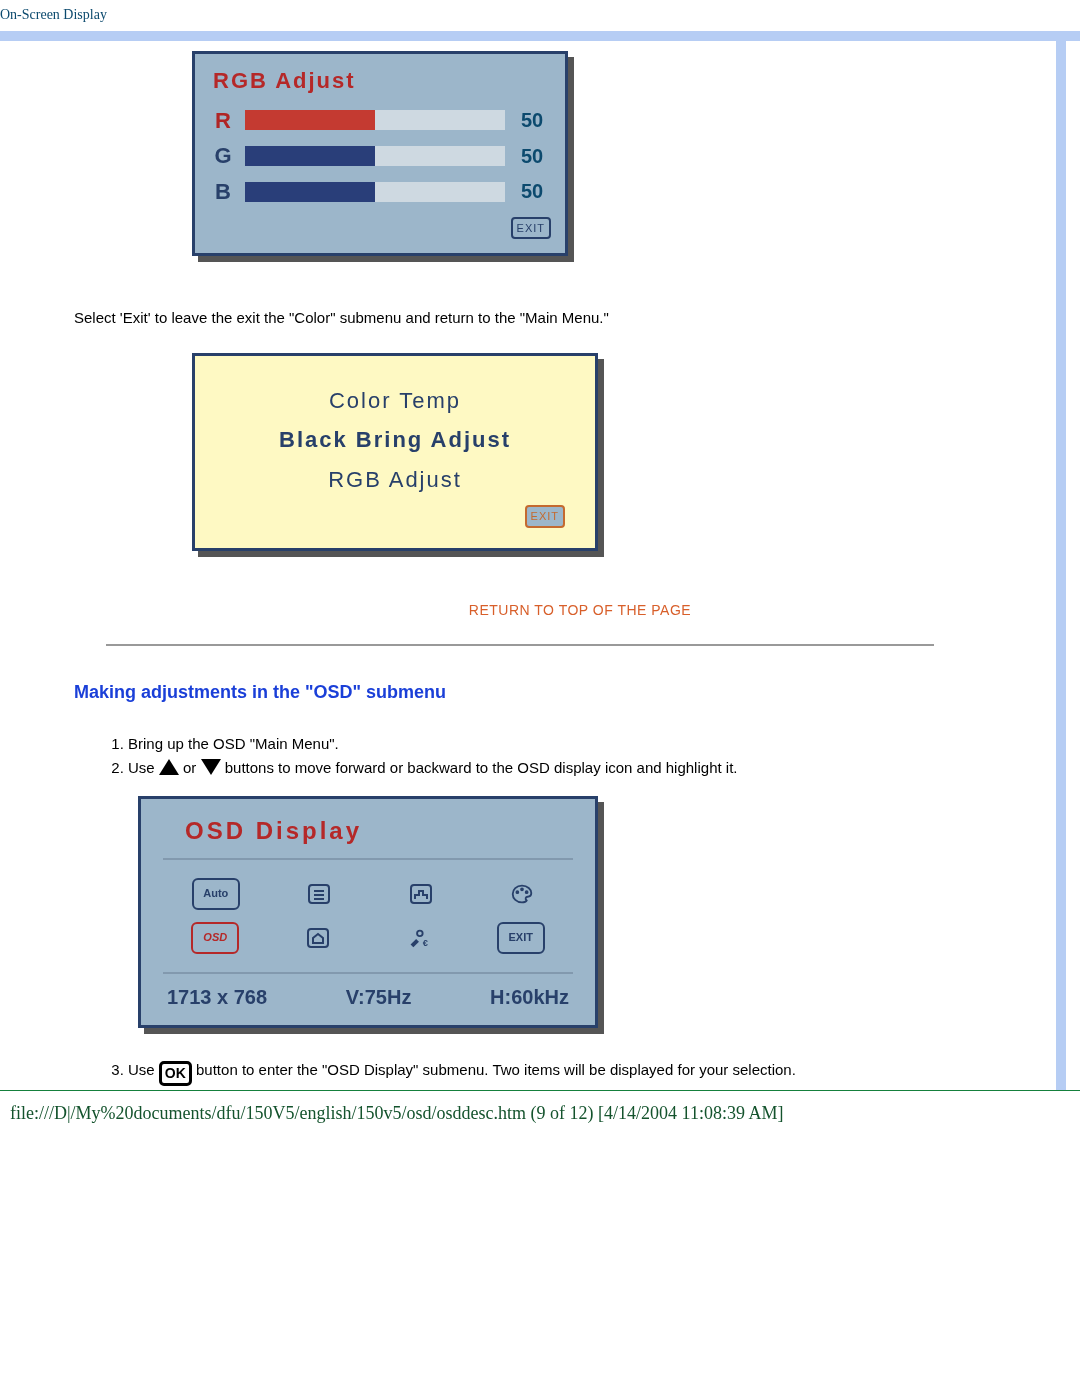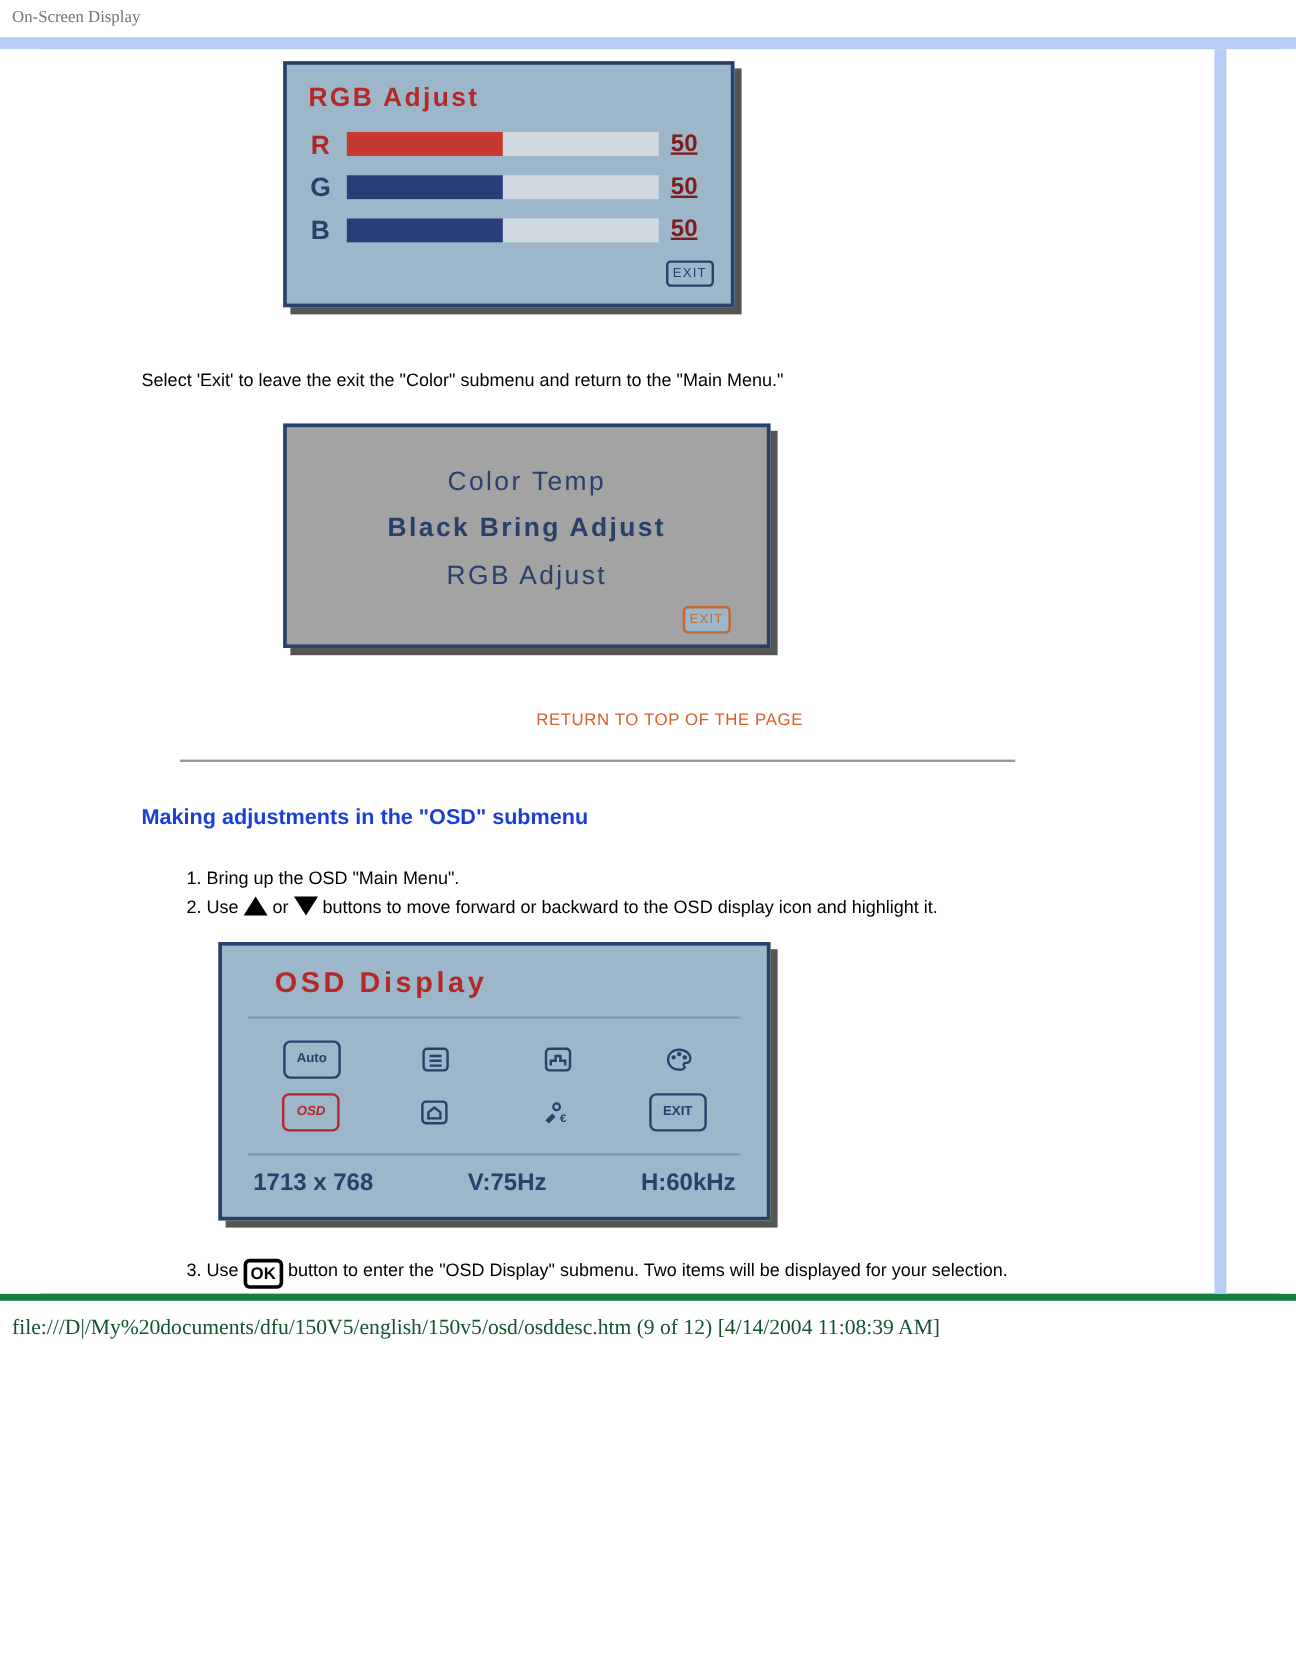--- a/index.html
+++ b/index.html
@@ -6,32 +6,31 @@
     margin: 0;
     font-family: Arial, Helvetica, sans-serif;
     background: #fff;
     color: #000;
     font-size: 15px;
     line-height: 1.35;
   }
   .page-header {
     font-family: "Times New Roman", Times, serif;
     font-size: 14px;
-    color: #737373;
-    padding: 6px 10px 0;
+    color: #0c4a6e;
+    padding: 6px 0 0;
   }
   .top-band {
     background: #b6cdf4;
     height: 10px;
     margin-top: 6px;
   }
   .outer {
     display: flex;
-    border-bottom: 6px solid #15803d;
-    gap: 44px;
+    border-bottom: 1px solid #15803d;
   }
   .left-gutter {
     width: 34px;
     background: #fff;
   }
   .right-stripe {
     width: 10px;
     background: #b6cdf4;
   }
   .right-stripe2 {
@@ -82,25 +81,24 @@
     background: #ced9e1;
     position: relative;
   }
   .bar-fill {
     height: 100%;
     background: #293e79;
   }
   .bar-fill.red { background: #c43a31; }
   .rgb-val {
     width: 34px;
-    text-align: left;
-    color: #7f1d1d;
+    text-align: center;
+    color: #0c4a6e;
     font-size: 20px;
     font-weight: bold;
-    text-decoration: underline;
   }
   .exit-row {
     text-align: right;
     margin-top: 10px;
   }
   .exit-badge {
     display: inline-block;
     border: 2px solid #28406a;
     color: #28406a;
     font-size: 11px;
@@ -121,22 +119,22 @@
     margin-right: 60px;
   }
   .color-menu {
     background: #8aa8c0;
     display: inline-block;
     box-shadow: 6px 6px 0 #555;
     margin: 0 0 30px 58px;
   }
   .color-menu-inner {
     border: 3px solid #28406a;
-    padding: 20px 30px 9px;
-    background: #a3a3a3;
+    padding: 20px 30px 20px;
+    background: #fef9c3;
     text-align: center;
     width: 340px;
     font-family: Verdana, Geneva, sans-serif;
   }
   .menu-item {
     color: #28406a;
     font-size: 22px;
     letter-spacing: 2px;
     margin: 10px 0;
   }

